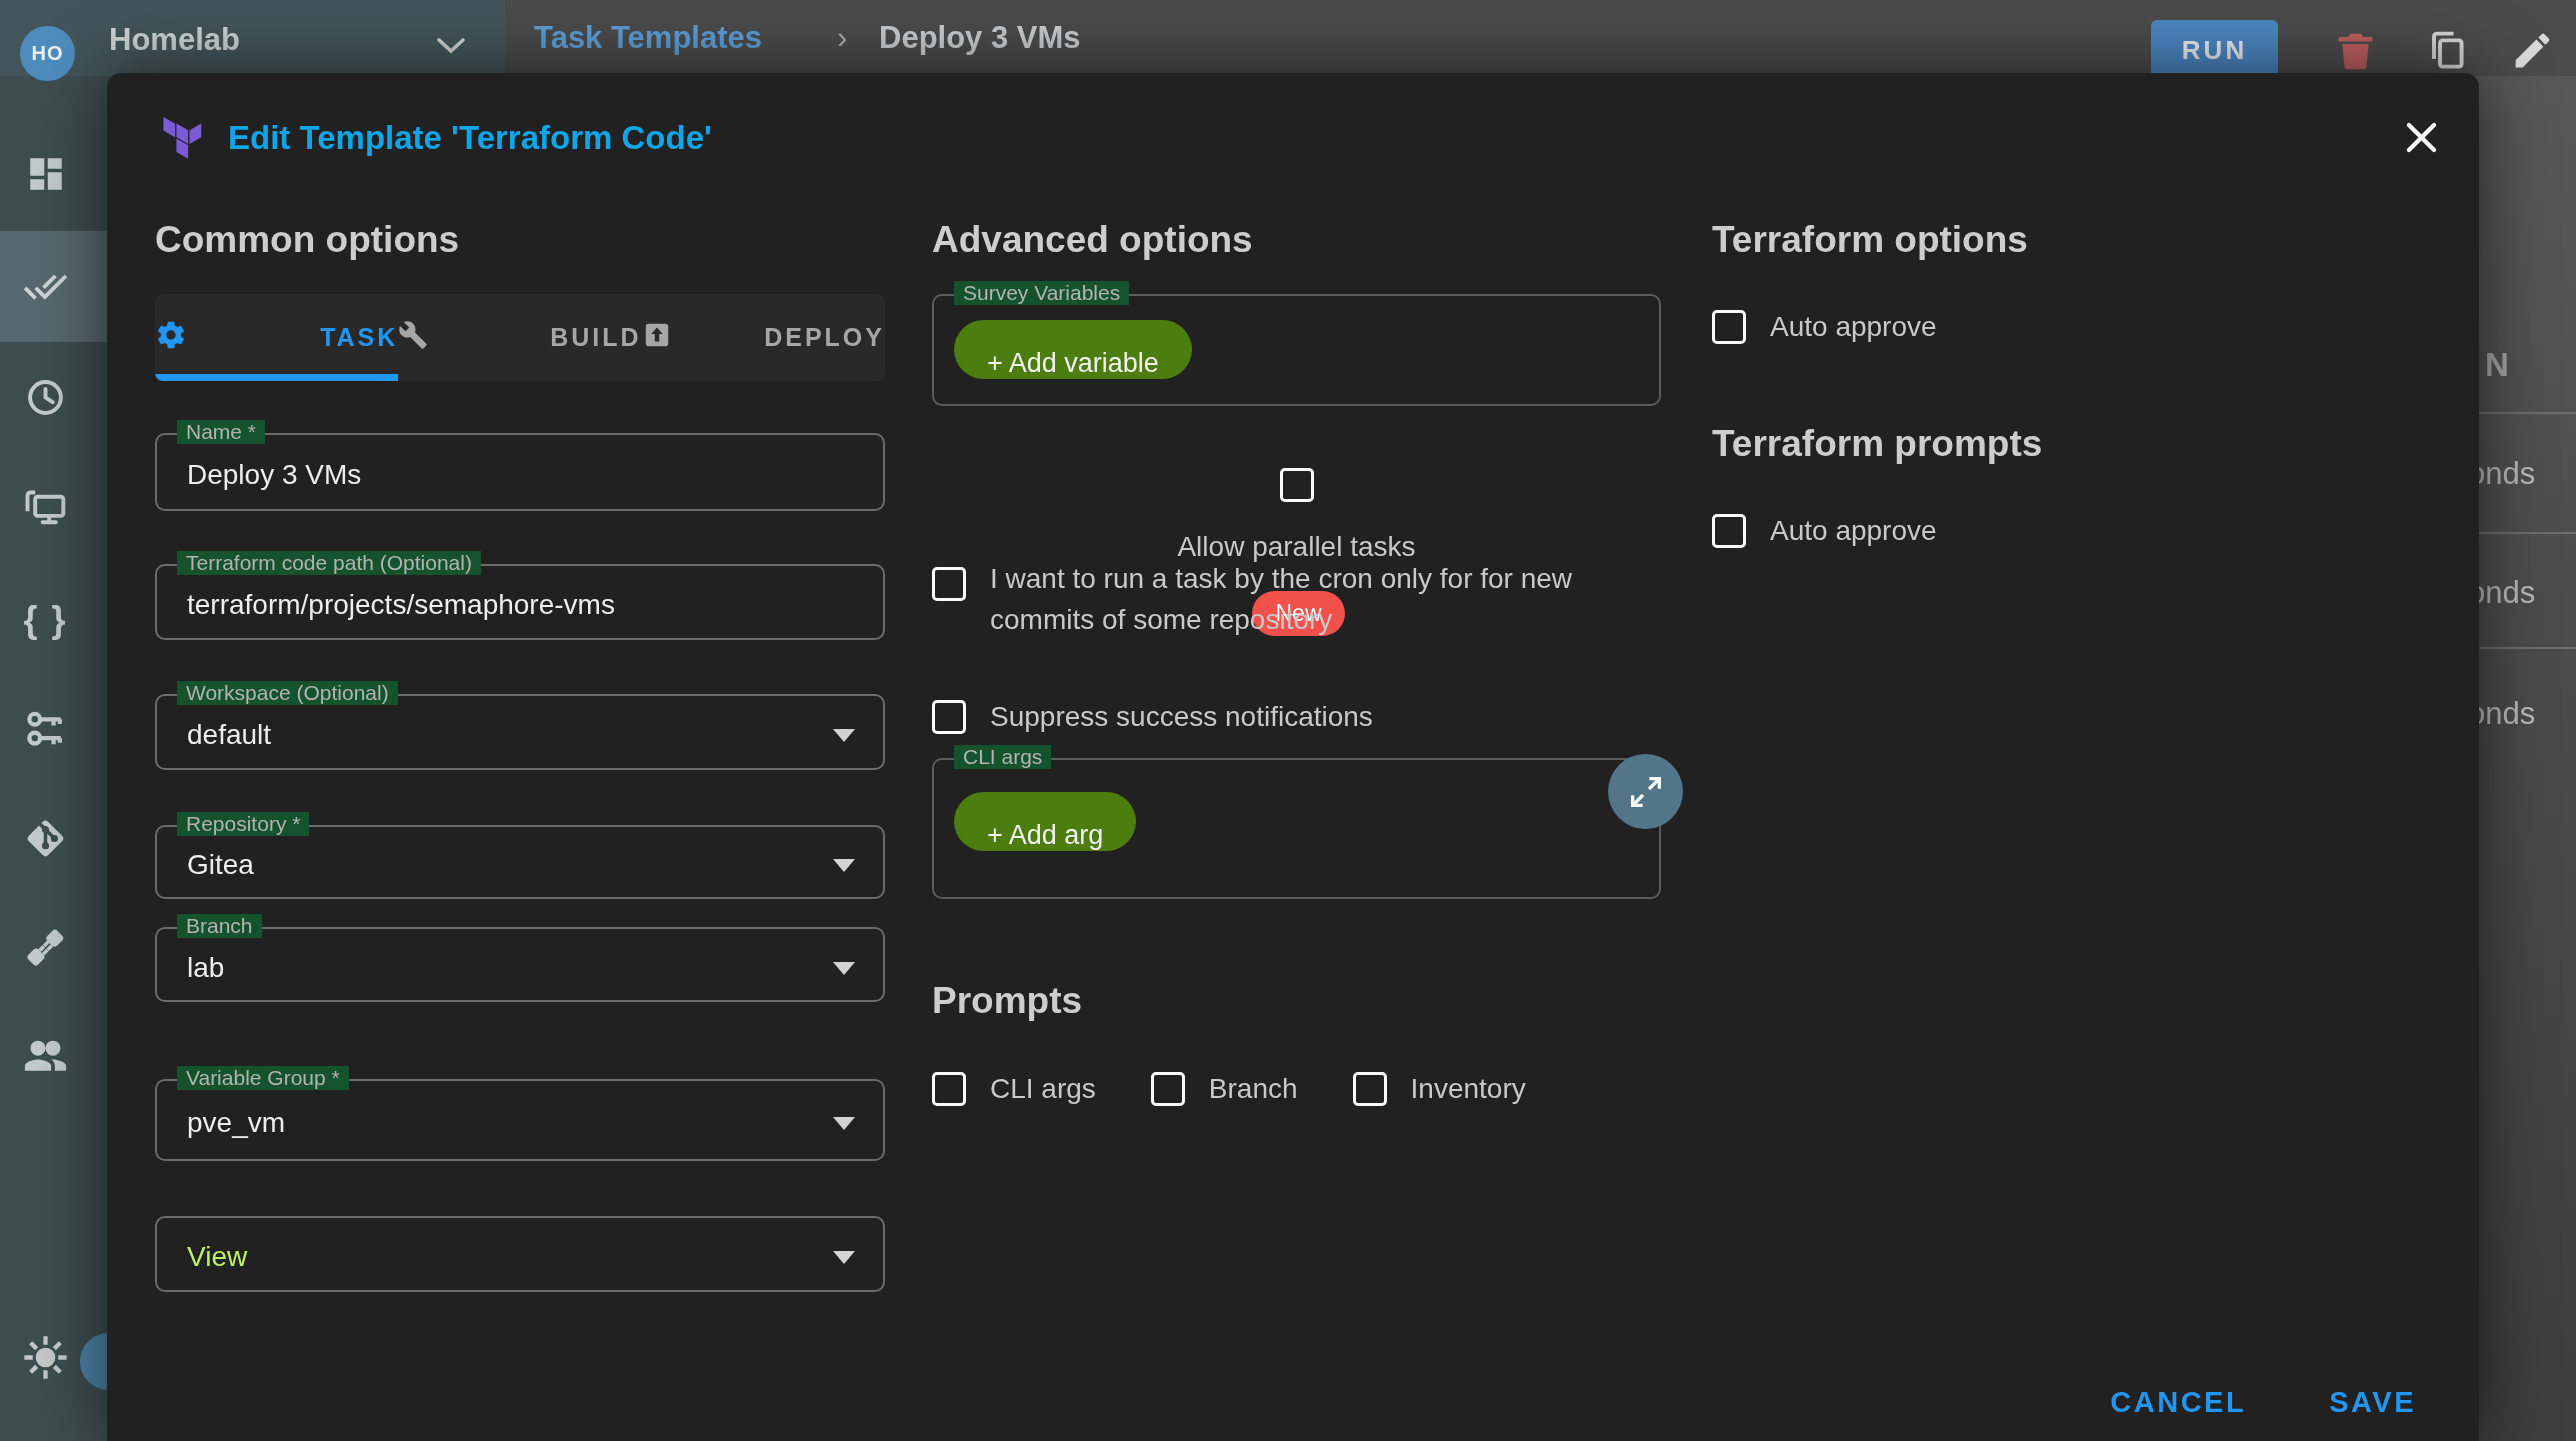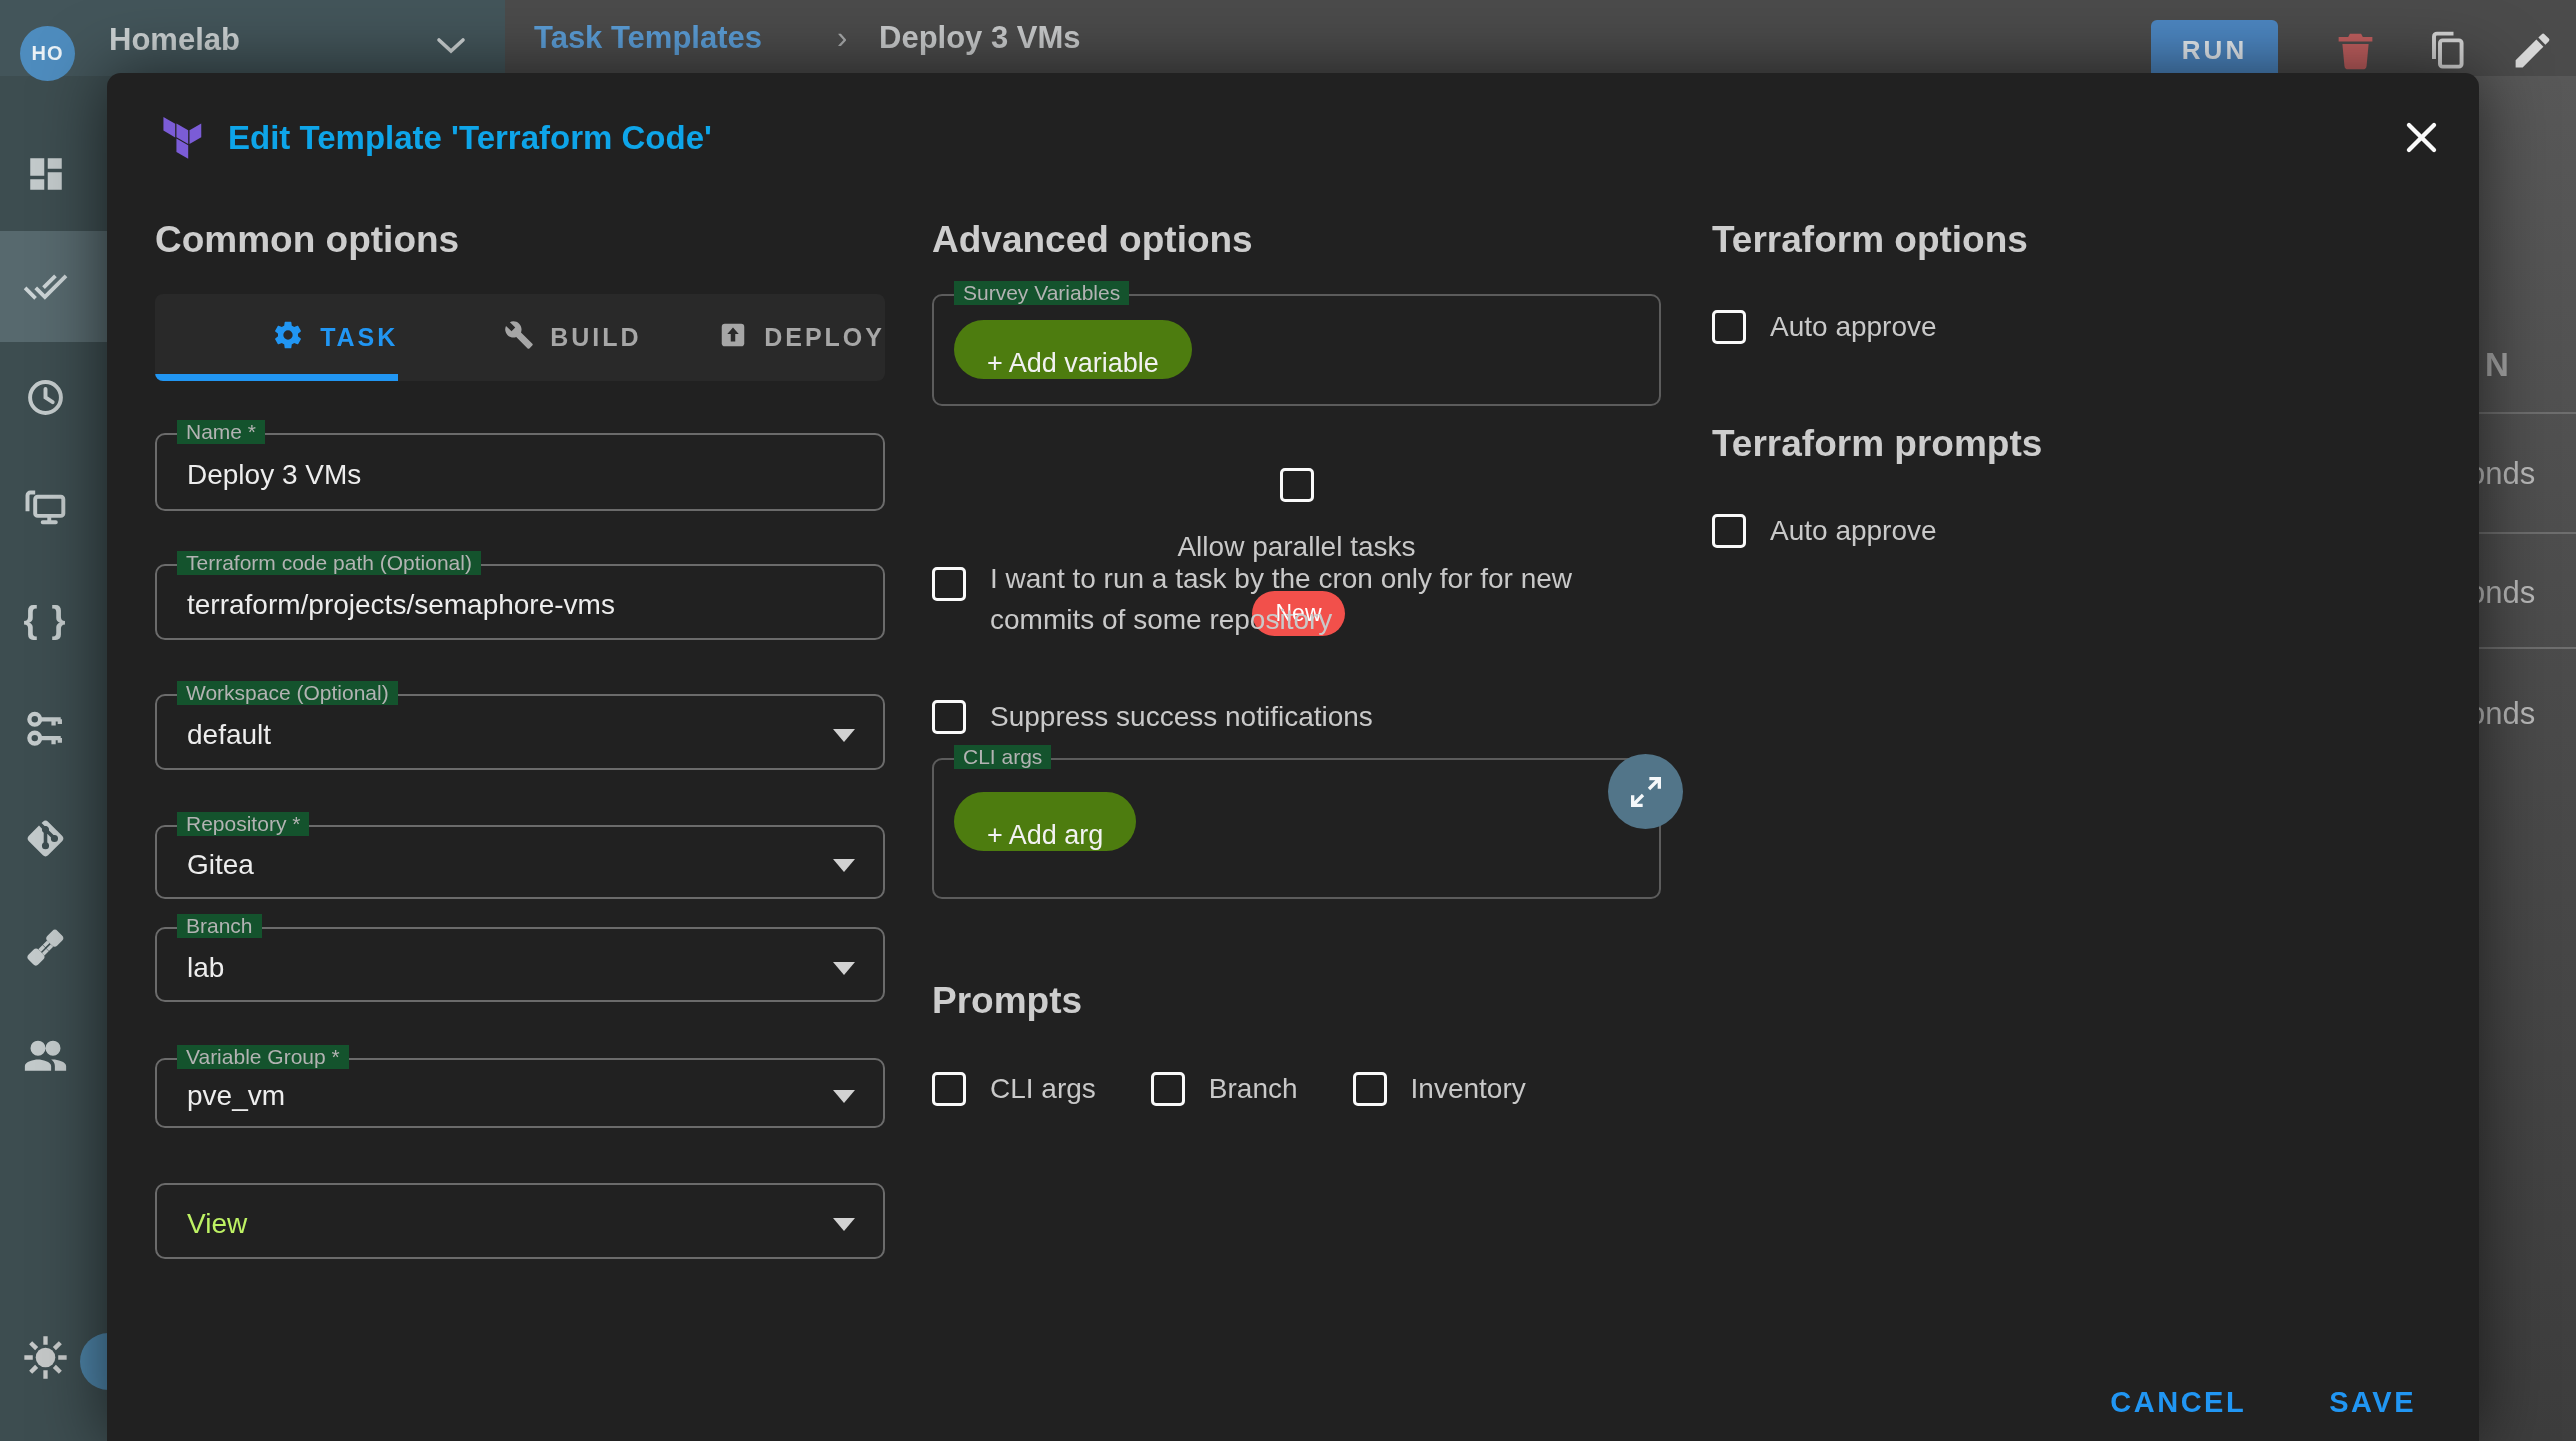--- a/index.html
+++ b/index.html
@@ -45,21 +45,21 @@
 
   .col { position:absolute; top:144px; }
   .col1 { left:48px; width:730px; }
   .col2 { left:825px; width:729px; }
   .col3 { left:1605px; width:712px; }
   .h2 { font-size:37px; font-weight:bold; color:#cdcdcd; height:45px; line-height:45px; }
 
   
   .tabbar { position:relative; margin-top:32px; height:87px; background:#292929; border-radius:8px;
             display:flex; overflow:hidden; }
-  .tab { flex:1; display:flex; align-items:center; justify-content:flex-end; gap:16px;
+  .tab { flex:1; display:flex; align-items:center; justify-content:space-between; gap:16px;
          font-size:25px; font-weight:bold; letter-spacing:3px; color:#a6a6a6; cursor:pointer; }
   .tab.active { color:#2196f3; }
   .tab-underline { position:absolute; left:0; bottom:0; width:243px; height:7px; background:#2196f3; }
 
   
   .field { position:relative; border:2px solid #6b6b6b; border-radius:10px;
            display:flex; align-items:center; padding:6px 0 0 30px; }
   .flabel { position:absolute; top:-15px; left:20px; background:#14532d; padding:0 9px;
             font-size:21px; color:#b3b3b3; line-height:24px; }
   .fvalue { font-size:28px; color:#ededed; }
@@ -293,21 +293,21 @@
         <span class="fvalue">Gitea</span>
         <span class="dd-arrow"></span>
       </div>
 
       <div class="field" style="margin-top:28px; height:75px;">
         <span class="flabel">Branch</span>
         <span class="fvalue">lab</span>
         <span class="dd-arrow"></span>
       </div>
 
-      <div class="field" style="margin-top:56px; height:70px;">
+      <div class="field" style="margin-top:77px; height:82px;">
         <span class="flabel">Variable Group *</span>
         <span class="fvalue">pve_vm</span>
         <span class="dd-arrow"></span>
       </div>
 
       <div class="field" style="margin-top:55px; height:76px;">
         <span class="fvalue placeholder">View</span>
         <span class="dd-arrow"></span>
       </div>
     </div>

